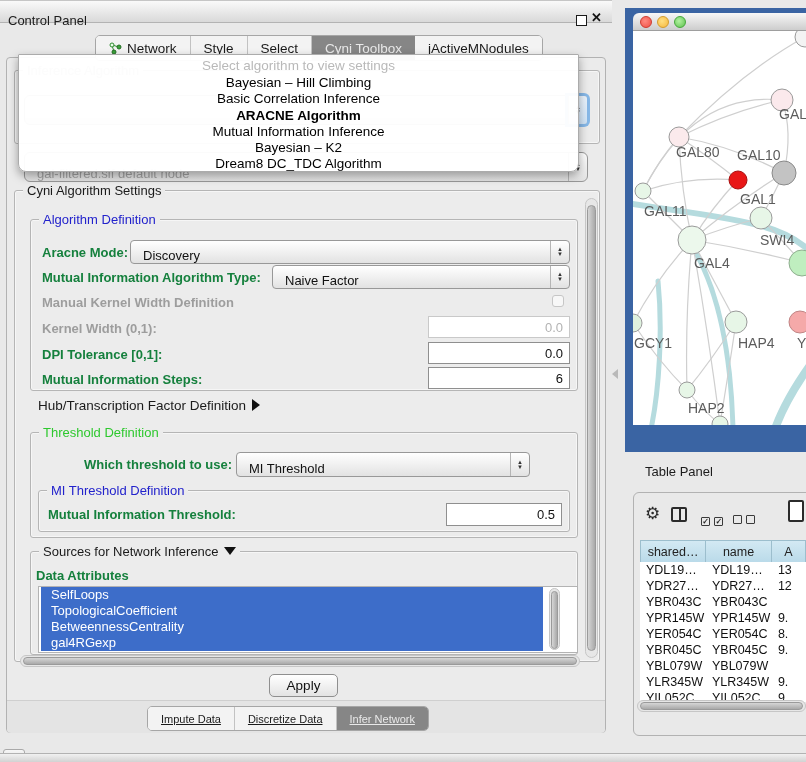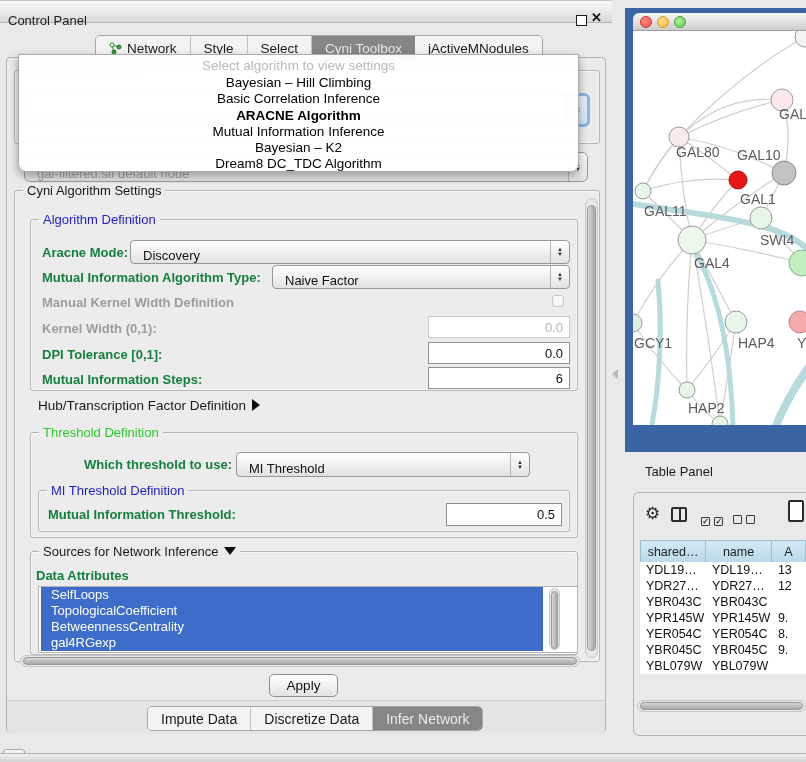--- a/index.html
+++ b/index.html
@@ -20,21 +20,21 @@
   }
   .cp-title{left:8px;top:12px;font-size:13px;color:#1c1c1c;}
   .win-float{left:576px;top:14px;width:9px;height:9px;border:1.5px solid #1a1a1a;background:#fff;}
   .win-close{left:591px;top:9px;font-size:13px;font-weight:bold;color:#111;}
   
   .tabbar{left:95px;top:35px;height:24px;display:flex;border:1px solid #a6a6a6;border-radius:5px;background:#f3f3f3;overflow:hidden;z-index:3;}
   .tab{display:flex;align-items:center;gap:5px;padding:0 13px;font-size:13.5px;color:#1a1a1a;border-right:1px solid #c2c2c2;background:#f3f3f3;}
   .tab:last-child{border-right:none;}
   .tab.sel{background:#868686;color:#e9e9e9;border-right:none;}
   .bottombar{left:147px;top:706px;height:23px;display:flex;border:1px solid #a6a6a6;border-radius:5px;background:#f5f5f5;overflow:hidden;z-index:3;}
-  .bottombar .tab{font-size:14px;}
+  .bottombar .tab{font-size:11px;text-decoration:underline;}
   
   .outer-panel{
     left:6px;top:57px;width:600px;height:676px;
     background:#ebebeb;border:1px solid #b2b2b2;border-radius:4px;box-sizing:border-box;
   }
   .panel-footer{left:7px;top:700px;width:598px;height:32px;background:#e4e4e4;border-top:1px solid #cfcfcf;border-radius:0 0 4px 4px;}
   
   .group{border:1px solid #b5b5b5;border-radius:3px;box-shadow:inset 0 0 0 1px rgba(255,255,255,.55);box-sizing:border-box;}
   .gtitle{position:absolute;top:-8px;left:8px;background:#ebebeb;padding:0 4px;font-size:13px;white-space:nowrap;}
   .gtitle.blue{color:#2222cc;}
@@ -337,21 +337,21 @@
 <span class="abs colicon" style="left:671px;top:507px;"></span>
 <span class="abs" style="left:701px;top:510px;"><span class="cb">✓</span> <span class="cb">✓</span></span>
 <span class="abs" style="left:733px;top:510px;"><span class="cb"></span> <span class="cb"></span></span>
 <span class="abs docicon" style="left:788px;top:500px;"></span>
 
 <div class="abs thead" style="left:640px;top:540px;width:166px;overflow:hidden;">
     <div class="th" style="width: 70px;">shared…</div>
     <div class="th" style="width: 70px;">name</div>
     <div class="th" style="width: 36px;">A</div>
   </div>
-<div class="abs trows" style="left:640px;top:562px;width:166px;height:112px;">
+<div class="abs trows" style="left:640px;top:562px;width:166px;height:140px;">
     <div class="trow">
       <div class="td" style="width: 70px;">YDL19…</div>
       <div class="td" style="width: 70px;">YDL19…</div>
       <div class="td" style="width: 36px;">13</div>
     </div>
     <div class="trow">
       <div class="td" style="width: 70px;">YDR27…</div>
       <div class="td" style="width: 70px;">YDR27…</div>
       <div class="td" style="width: 36px;">12</div>
     </div>

